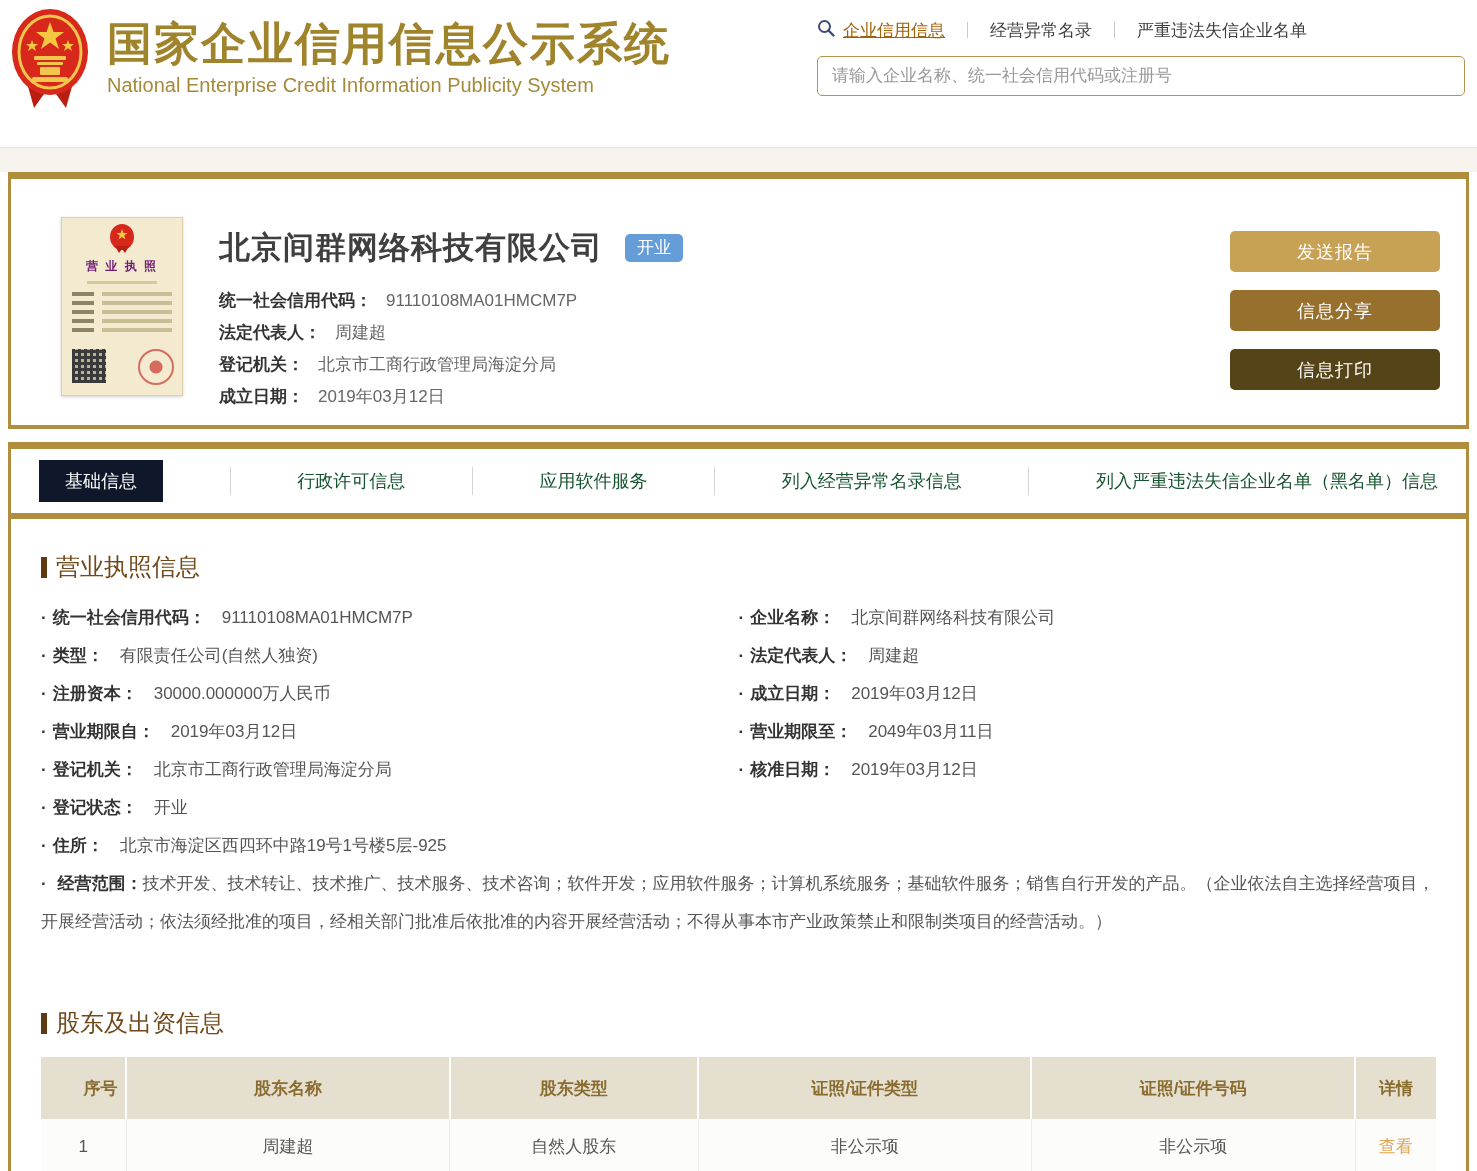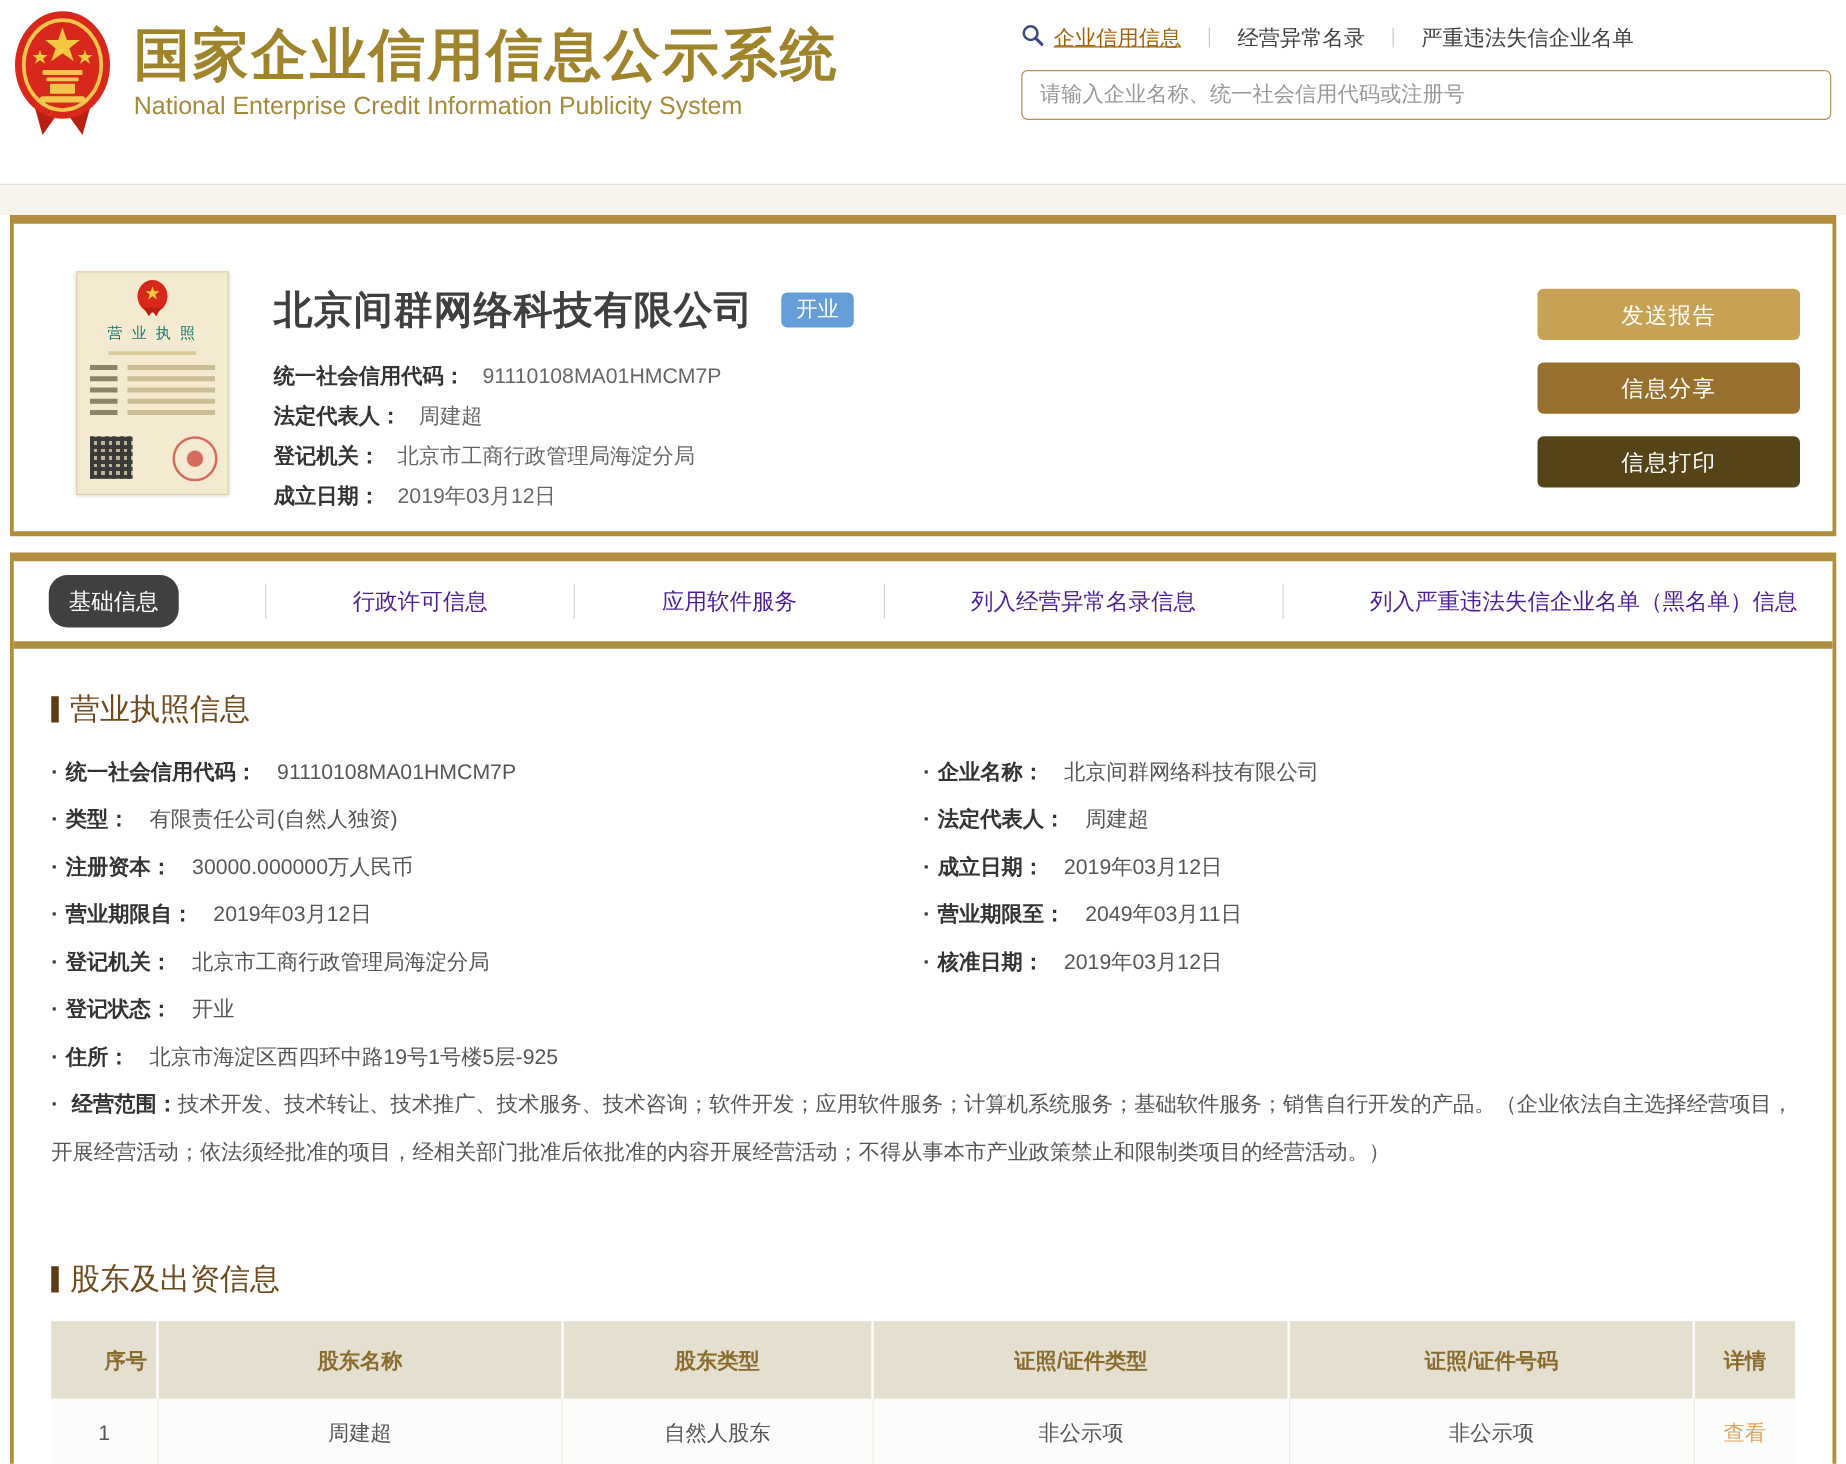--- a/index.html
+++ b/index.html
@@ -29,21 +29,21 @@
 
   .beige-band { height:24px; background:#f7f4ed; }
 
   
   .company-card { margin:0 8px; background:#fff; border:3px solid #b08e3e; border-top-width:7px;
     border-bottom-width:4px; display:flex; padding:38px 50px 40px 50px; height:257px; }
 
   .license-thumb { width:122px; height:179px; background:#f3ead0; border:1px solid #ddd0a8;
     box-shadow:0 1px 3px rgba(0,0,0,.18); position:relative; flex:none; padding-top:6px; }
   .lt-emblem { width:26px; height:30px; margin:0 auto; }
-  .lt-title { text-align:center; font-size:12px; font-weight:normal; color:#0f766e; letter-spacing:2px; margin-top:4px; }
+  .lt-title { text-align:center; font-size:12px; font-weight:bold; color:#701a75; letter-spacing:2px; margin-top:4px; }
   .lt-subline { height:3px; width:70px; margin:6px auto 8px; background:#d8c89a; }
   .lt-row { display:flex; align-items:center; margin:5px 10px; }
   .lt-row .k { width:22px; height:4px; background:#8d8468; margin-right:8px; flex:none; }
   .lt-row .v { height:4px; background:#c9bd95; flex:1; }
   .lt-qr { position:absolute; left:10px; bottom:12px; width:34px; height:34px;
     background:
       repeating-linear-gradient(0deg,#3a3a3a 0 3px,transparent 3px 6px),
       repeating-linear-gradient(90deg,#3a3a3a 0 3px,#bdb392 3px 6px); }
   .lt-seal { position:absolute; right:8px; bottom:10px; width:36px; height:36px; border-radius:50%;
     border:2px solid #d0574a; background:radial-gradient(circle at 50% 50%, #d0574a 0 6px, transparent 7px); opacity:.85; }
@@ -61,22 +61,22 @@
     font-size:18px; letter-spacing:1px; cursor:pointer; margin-bottom:18px;
     font-family:inherit; }
   .cbtn.b1 { background:#c7a255; }
   .cbtn.b2 { background:#96702c; }
   .cbtn.b3 { background:#564419; }
 
   
   .main-box { margin:13px 8px 0; background:#fff; border:3px solid #b08e3e; border-top-width:7px; height:800px; }
   .tab-row { display:flex; align-items:center; justify-content:space-between;
     height:70px; padding:0 28px; border-bottom:6px solid #b08e3e; }
-  .tab { font-size:18px; color:#4c1d95; cursor:pointer; white-space:nowrap; }
-  .tab.active { background:#404040; color:#fff; padding:9px 16px; border-radius:15px; }
+  .tab { font-size:18px; color:#14532d; cursor:pointer; white-space:nowrap; }
+  .tab.active { background:#0f172a; color:#fff; padding:9px 26px; border-radius:0; }
   .tab-sep { width:1px; height:28px; background:#d5d5d5; }
 
   .content { padding:0 30px 40px; }
   .section-title { margin-top:32px; font-size:24px; color:#70491c; display:flex; align-items:center; }
   .section-title .bar { width:6px; height:21px; background:#5e3a11; margin-right:9px; }
 
   .field-cols { display:flex; margin-top:16px; }
   .fcol { width:50%; }
   .field { font-size:17px; line-height:38px; color:#555; white-space:nowrap; }
   .field::before { content:"·"; color:#333; margin-right:6px; font-weight:bold; }

